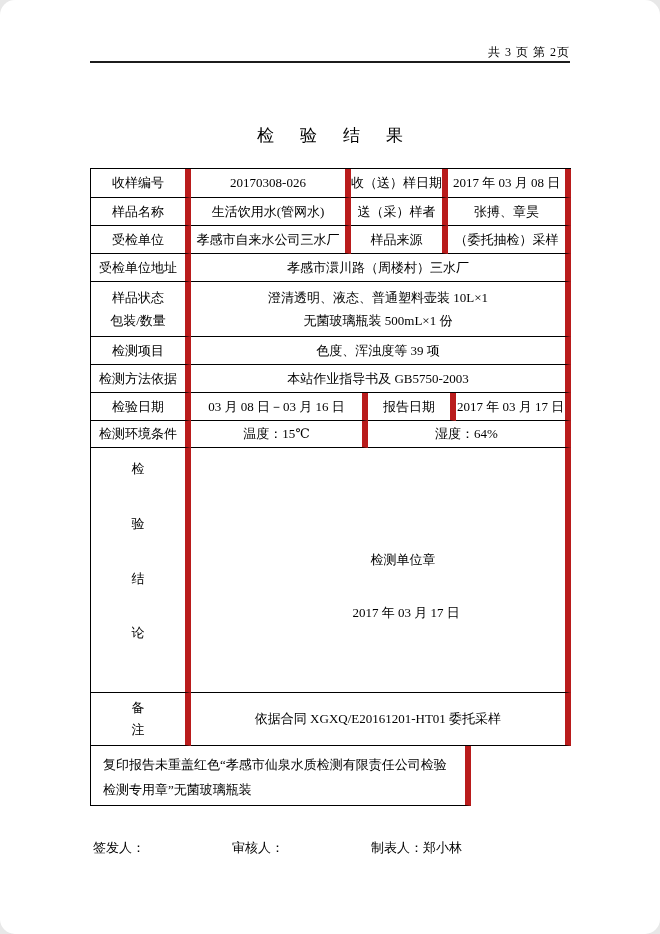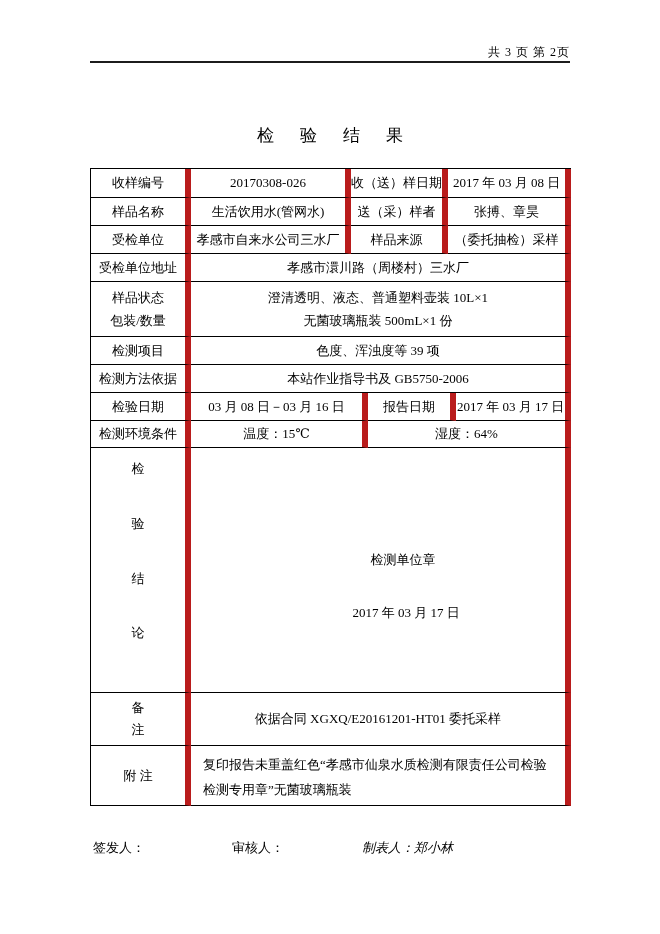--- a/index.html
+++ b/index.html
@@ -1,20 +1,21 @@
 <!DOCTYPE html>
 <html><head>
 <meta charset="utf-8">
 <style>
   html,body { margin:0; padding:0; background:#e8e8e8; }
   .page {
     position:relative; width:660px; height:934px; margin:0 auto;
     background:#ffffff; color:#000;
     font-family:"Liberation Serif","DejaVu Serif",serif;
     overflow:hidden;
+    border-radius:15px;
   }
   .page-info {
     position:absolute; top:44px; left:90px; width:480px;
     text-align:right; font-size:12px; letter-spacing:1px;
   }
   .header-rule {
     position:absolute; top:61px; left:90px; width:480px; height:2px;
     background:#1c1c1c;
   }
   .company-title {
@@ -61,21 +62,21 @@
     text-align:center; transform:translateX(28px);
   }
   .remark-label { flex-direction:column; line-height:1.7; }
   .note-value {
     display:block; text-align:left; padding:6px 12px 0 12px; line-height:1.95;
   }
   .footer-sign { position:absolute; top:839px; left:0; width:660px; font-size:13px; }
   .footer-sign .sig { position:absolute; white-space:nowrap; }
   .sig-issuer   { left:93px; }
   .sig-reviewer { left:232px; }
-  .sig-preparer { left:362px;font-style:italic; }
+  .sig-preparer { left:371px; }
 </style>
 </head>
 <body>
 
 <div class="page">
 
   <div class="page-info">共 3 页  第 2页</div>
   <div class="header-rule"></div>
 
   <div class="report-title">检验结果</div>
@@ -119,21 +120,21 @@
       </div>
     </div>
 
     <div class="row">
       <div class="cell w-100 h-28">检测项目</div>
       <div class="cell w-380 h-28">色度、浑浊度等 39 项</div>
     </div>
 
     <div class="row">
       <div class="cell w-100 h-28">检测方法依据</div>
-      <div class="cell w-380 h-28">本站作业指导书及 GB5750-2006</div>
+      <div class="cell w-380 h-28">本站作业指导书及 GB5750-2003</div>
     </div>
 
     <div class="row">
       <div class="cell w-100 h-28">检验日期</div>
       <div class="cell w-177 h-28">03 月 08 日－03 月 16 日</div>
       <div class="cell w-88 h-28">报告日期</div>
       <div class="cell w-115 h-28">2017 年 03 月 17 日</div>
     </div>
 
     <div class="row">
@@ -157,21 +158,20 @@
 
     <div class="row">
       <div class="cell w-100 h-53 remark-label">
         <div>备</div>
         <div>注</div>
       </div>
       <div class="cell w-380 h-53">依据合同 XGXQ/E20161201-HT01 委托采样</div>
     </div>
 
     <div class="row">
-      <div class="cell w-100 h-60">附  注</div>
       <div class="cell w-380 h-60 note-value">复印报告未重盖红色“孝感市仙泉水质检测有限责任公司检验检测专用章”无菌玻璃瓶装</div>
     </div>
 
   </div>
 
   <div class="footer-sign">
     <span class="sig sig-issuer">签发人：</span>
     <span class="sig sig-reviewer">审核人：</span>
     <span class="sig sig-preparer">制表人：郑小林</span>
   </div>

